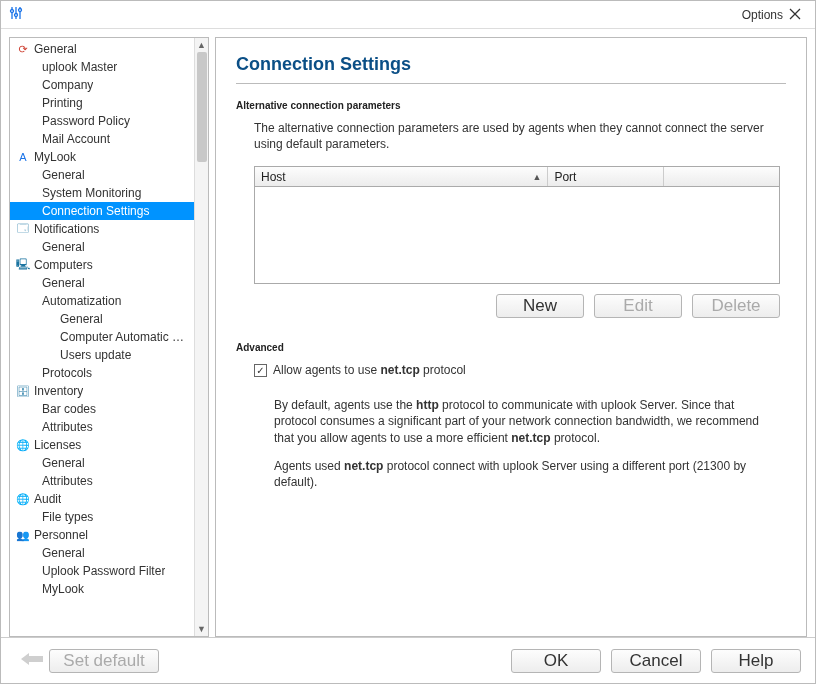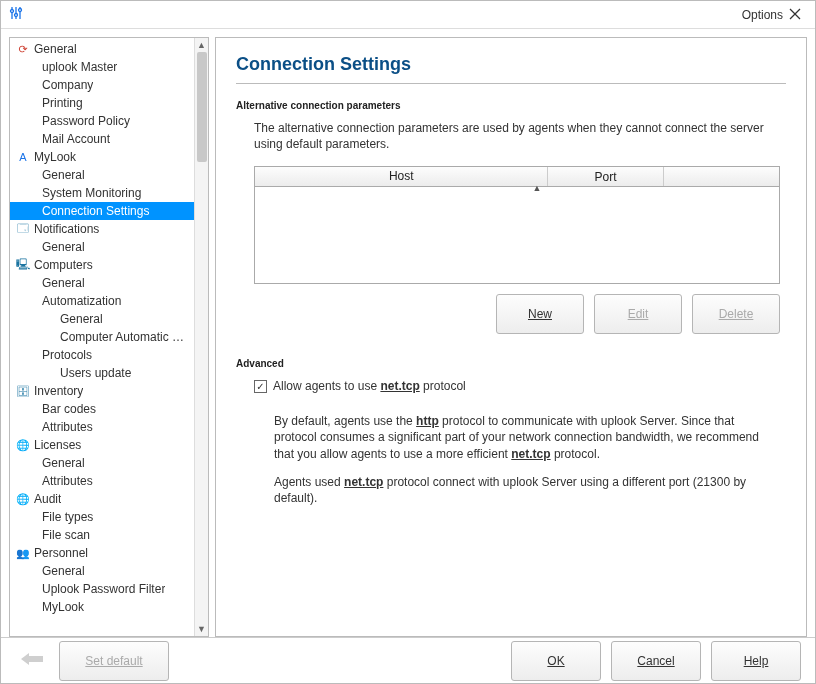--- a/index.html
+++ b/index.html
@@ -32,30 +32,30 @@
   .page-title { color:#0b4f86; font-size:18px; font-weight:600; border-bottom:1px solid #bbb; padding-bottom:8px; margin:4px 0 16px 0; }
   .section-title { font-weight:600; font-size:10px; margin:6px 0 10px 0; color:#222; }
   .section-body { margin-left:18px; margin-right:6px; }
   .desc { font-size:12px; color:#333; margin:4px 0 14px 0; line-height:1.3; }
   .grid { border:1px solid #aaa; height:118px; margin-bottom:10px; }
   .grid-head { display:flex; background:linear-gradient(#fdfdfd,#ececec); border-bottom:1px solid #aaa; height:20px; }
   .grid-head .col { border-right:1px solid #ccc; padding:2px 6px; font-size:12px; color:#222; display:flex; align-items:center; }
   .grid-head .col .sort { margin-left:auto; font-size:9px; color:#555; }
   .grid-body { height:calc(100% - 20px); background:#fff; }
   .btn-row { display:flex; justify-content:flex-end; gap:10px; margin:8px 0 24px 0; }
-  .btn { width:88px; height:40px; border:1px solid #b5b5b5; background:linear-gradient(#fdfdfd,#ededed); border-radius:3px; font-size:12px; cursor:pointer; display:flex; align-items:center; justify-content:center;text-decoration:underline; }
+  .btn { width:88px; height:24px; border:1px solid #b5b5b5; background:linear-gradient(#fdfdfd,#ededed); border-radius:3px; font-size:17px; cursor:pointer; display:flex; align-items:center; justify-content:center; }
   .btn.disabled { color:#aaa; cursor:default; }
   .check-row { display:flex; align-items:center; gap:6px; margin:6px 0 8px 0; }
   .check { width:13px; height:13px; border:1px solid #666; display:flex; align-items:center; justify-content:center; font-size:10px; color:#333; background:#fff; }
   .adv-text { margin-left:20px; font-size:12px; line-height:1.35;margin-top:20px; }
   .adv-text p { margin:0 0 12px 0; }
-  .bold { font-weight:600;text-decoration:underline; }
+  .bold { font-weight:600; }
 
   .footer { height:46px; border-top:1px solid #ccc; display:flex; align-items:center; padding:0 14px; gap:10px; background:#fff; }
-  .footer .left-group { display:flex; align-items:center; gap:10px; }
+  .footer .left-group { display:flex; align-items:center; }
   .footer .spacer { flex:1; }
   .footer .back { color:#bbb; font-size:18px; padding:2px 6px; }
   .footer .btn.wide { width:90px; }
   .footer .set-default { width:110px; }
 </style>
 </head>
 <body>
 
 <div class="window">
   <div class="titlebar">
@@ -131,26 +131,26 @@
           </div>
           <div class="tree-item level-1">
             <span class="label">Automatization</span>
           </div>
           <div class="tree-item level-2">
             <span class="label">General</span>
           </div>
           <div class="tree-item level-2">
             <span class="label">Computer Automatic C...</span>
           </div>
-          <div class="tree-item level-1">
-            <span class="label">Protocols</span>
-          </div>
           <div class="tree-item level-2">
             <span class="label">Users update</span>
           </div>
+          <div class="tree-item level-1">
+            <span class="label">Protocols</span>
+          </div>
           <div class="tree-item group">
             <span class="icon ic-teal">🗄</span>
             <span class="label">Inventory</span>
           </div>
           <div class="tree-item level-1">
             <span class="label">Bar codes</span>
           </div>
           <div class="tree-item level-1">
             <span class="label">Attributes</span>
           </div>
@@ -163,23 +163,20 @@
           </div>
           <div class="tree-item level-1">
             <span class="label">Attributes</span>
           </div>
           <div class="tree-item group">
             <span class="icon ic-blue">🌐</span>
             <span class="label">Audit</span>
           </div>
           <div class="tree-item level-1">
             <span class="label">File types</span>
-          </div>
-          <div class="tree-item level-1">
-            <span class="label">File scan</span>
           </div>
           <div class="tree-item group">
             <span class="icon ic-dark">👥</span>
             <span class="label">Personnel</span>
           </div>
           <div class="tree-item level-1">
             <span class="label">General</span>
           </div>
           <div class="tree-item level-1">
             <span class="label">Uplook Password Filter</span>
@@ -198,25 +195,25 @@
     </div>
 
     <div class="content">
       <div class="page-title">Connection Settings</div>
 
       <div class="section-title">Alternative connection parameters</div>
       <div class="section-body">
         <div class="desc">The alternative connection parameters are used by agents when they cannot connect the server using default parameters.</div>
         <div class="grid">
           <div class="grid-head">
-            <div class="col" style="width:56%;flex-direction:column;">
+            <div class="col" style="width:56%;">
               <span>Host</span>
               <span class="sort">▲</span>
             </div>
-            <div class="col" style="width:22%;justify-content:center;">
+            <div class="col" style="width:22%;">
               <span>Port</span>
             </div>
             <div class="col" style="flex:1;border-right:none;"></div>
           </div>
           <div class="grid-body"></div>
         </div>
         <div class="btn-row">
           <div class="btn">New</div>
           <div class="btn disabled">Edit</div>
           <div class="btn disabled">Delete</div>

